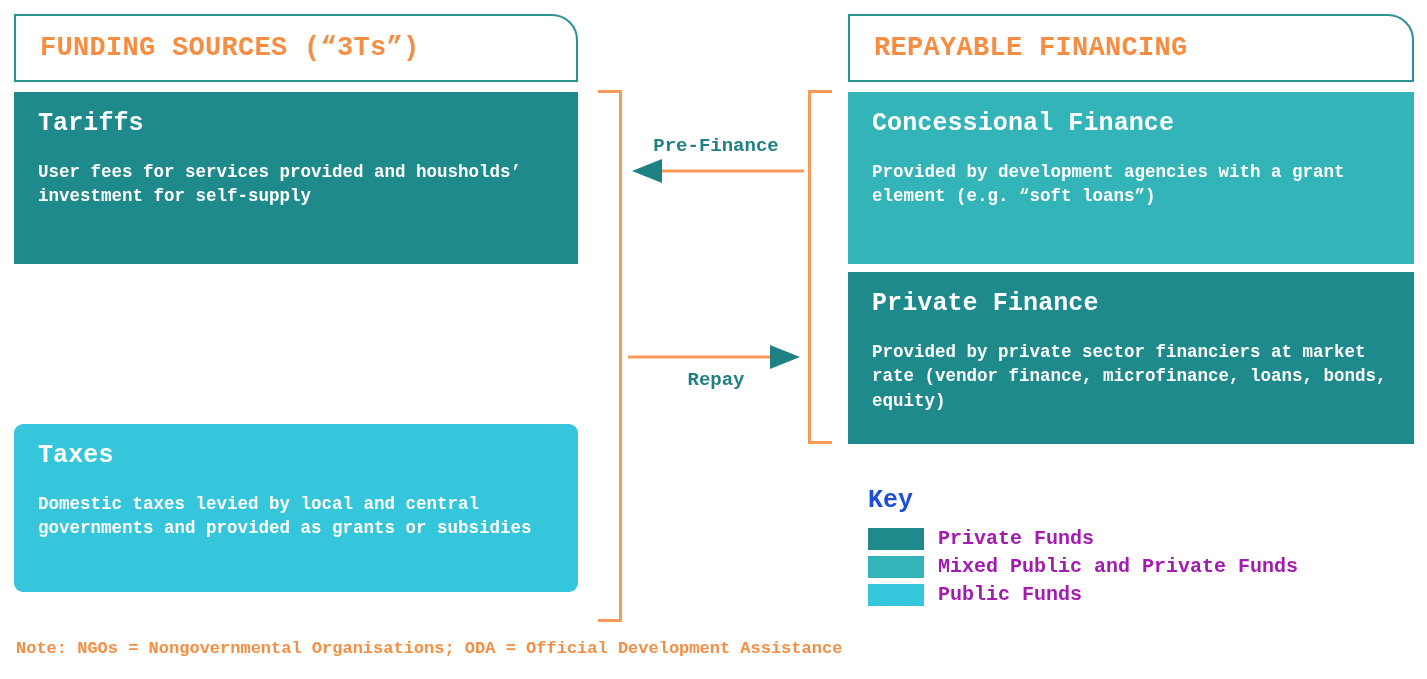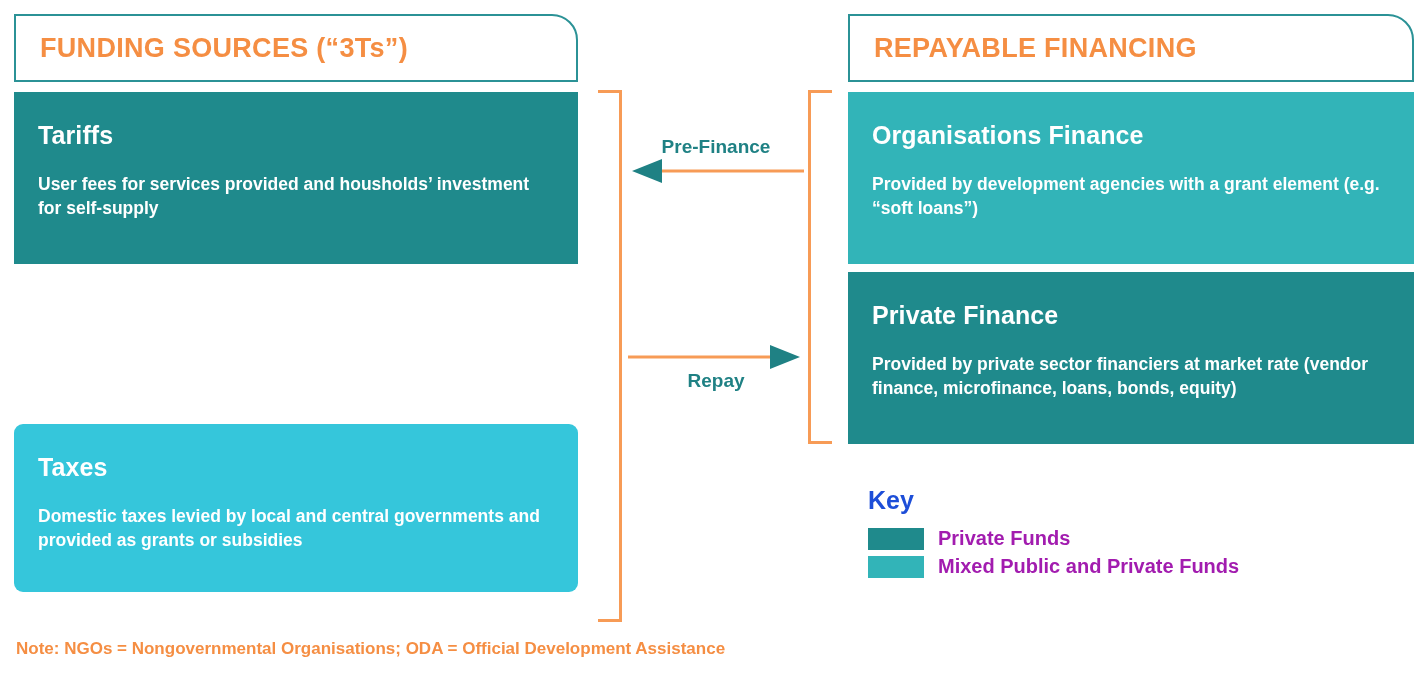--- a/index.html
+++ b/index.html
@@ -12,20 +12,21 @@
     width: 1427px;
     height: 679px;
     position: relative;
     overflow: hidden;
   }
 
   .stage {
     position: relative;
     width: 1427px;
     height: 495px;
+    font-family: Liberation Mono, monospace;
   }
 
   
   .header-box {
     position: absolute;
     box-sizing: border-box;
     border: 2px solid #2B9296;
     border-top-right-radius: 26px;
     background: #ffffff;
     display: flex;
@@ -40,21 +41,21 @@
     white-space: nowrap;
   }
 
   #header-funding { left: 14px;  top: 14px; width: 564px; height: 68px; }
   #header-repay   { left: 848px; top: 14px; width: 566px; height: 68px; }
 
   
   .card {
     position: absolute;
     box-sizing: border-box;
-    padding: 30px 22px 14px 24px;
+    padding: 18px 22px 14px 24px;
     color: #ffffff;
   }
   .card-title {
     font-size: 25px;
     font-weight: bold;
     line-height: 1.1;
     margin: 0 0 22px 0;
     letter-spacing: 0.1px;
   }
   .card-body {
@@ -169,21 +170,21 @@
     <p class="card-body">User fees for services provided and housholds’ investment for self-supply</p>
   </div>
 
 
   <div class="card c-light" id="card-taxes">
     <p class="card-title">Taxes</p>
     <p class="card-body">Domestic taxes levied by local and central governments and provided as grants or subsidies</p>
   </div>
 
   <div class="card c-mid" id="card-concessional">
-    <p class="card-title">Organisations Finance</p>
+    <p class="card-title">Concessional Finance</p>
     <p class="card-body">Provided by development agencies with a grant element (e.g. “soft loans”)</p>
   </div>
 
   <div class="card c-dark" id="card-private">
     <p class="card-title">Private Finance</p>
     <p class="card-body">Provided by private sector financiers at market rate (vendor finance, microfinance, loans, bonds, equity)</p>
   </div>
 
   <div class="bracket bracket-left"></div>
   <div class="bracket bracket-right"></div>
@@ -210,17 +211,21 @@
     <div class="key-row">
       <span class="key-swatch" style="background:#1F8A8C"></span>
       <span class="key-label">Private Funds</span>
     </div>
 
     <div class="key-row">
       <span class="key-swatch" style="background:#32B4B8"></span>
       <span class="key-label">Mixed Public and Private Funds</span>
     </div>
 
+    <div class="key-row">
+      <span class="key-swatch" style="background:#35C6DB"></span>
+      <span class="key-label">Public Funds</span>
+    </div>
   </div>
 
   <div id="footnote">Note: NGOs = Nongovernmental Organisations; ODA = Official Development Assistance</div>
 
 </div>
 
 </body></html>

